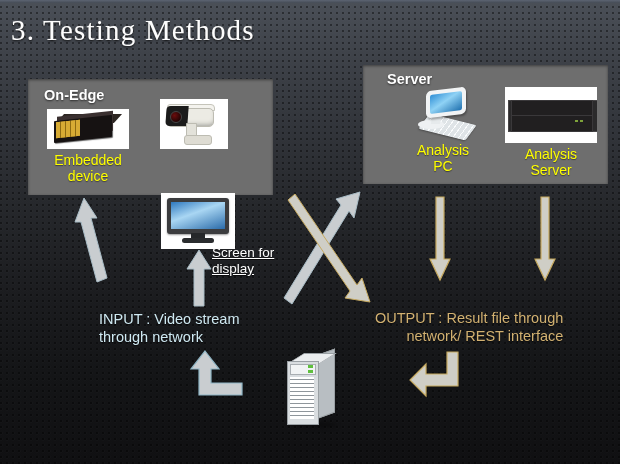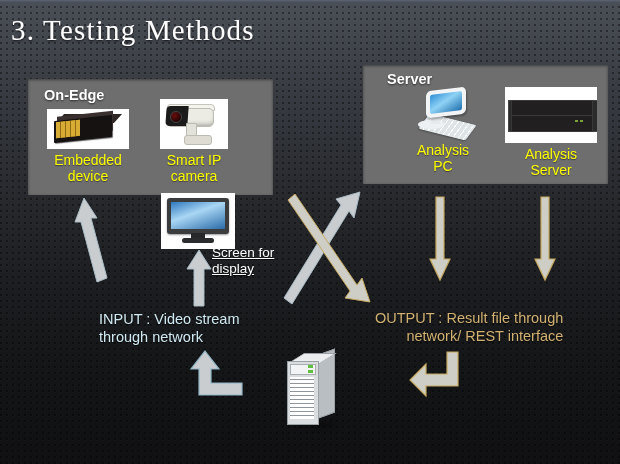--- a/index.html
+++ b/index.html
@@ -161,22 +161,20 @@
 
     <div class="node" style="left:122px;top:20px;width:88px;">
       <div class="thumb" id="thumb-camera">
         <div class="cam-sun"></div>
         <div class="cam-body"></div>
         <div class="cam-hood"></div>
         <div class="cam-lens"></div>
         <div class="cam-arm"></div>
         <div class="cam-foot"></div>
       </div>
-      <div class="cap">Smart IP
-camera</div>
     </div>
   </div>
 
   <div class="panel" id="panel-server">
     <div class="panel-title">Server</div>
 
     <div class="node" style="left:36px;top:22px;width:88px;">
       <div id="icon-pc" style="margin:0 auto;">
         <div class="pc-kb"></div>
         <div class="pc-base"></div>

